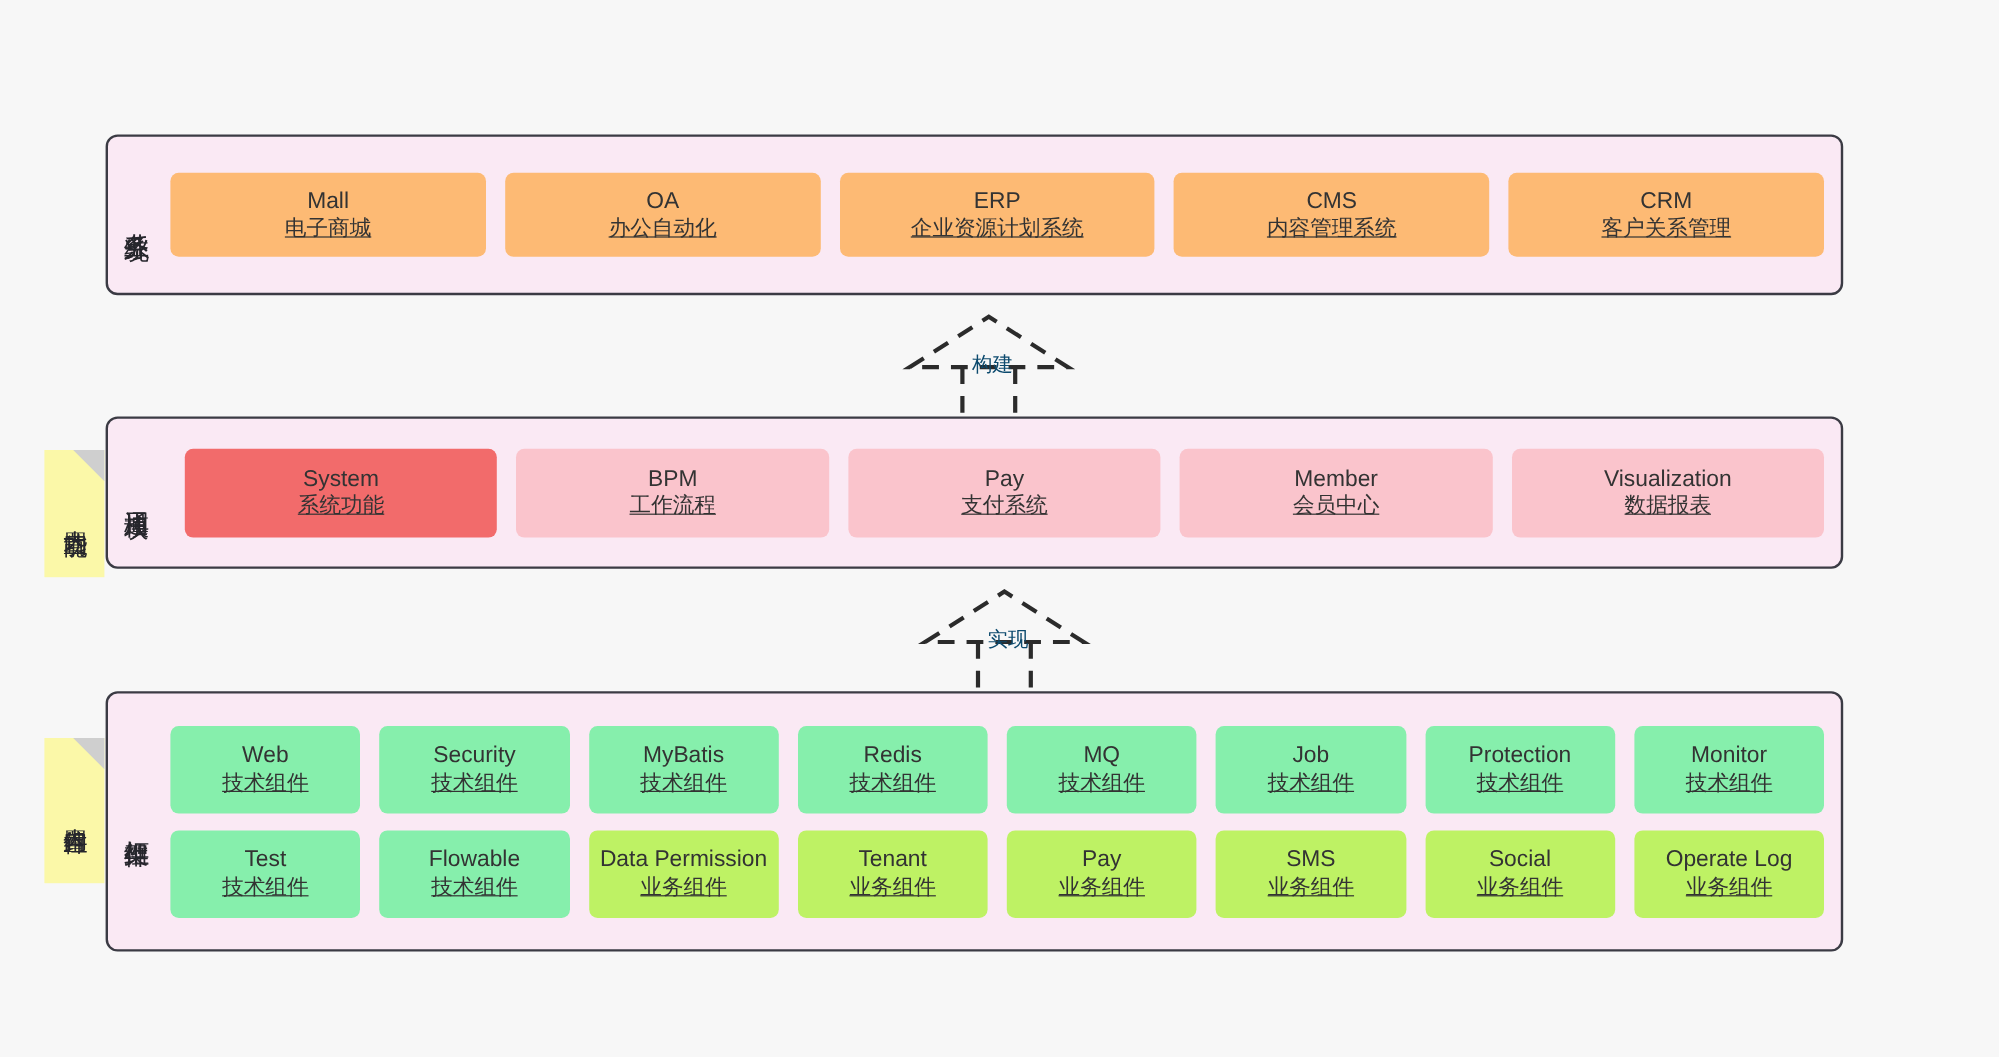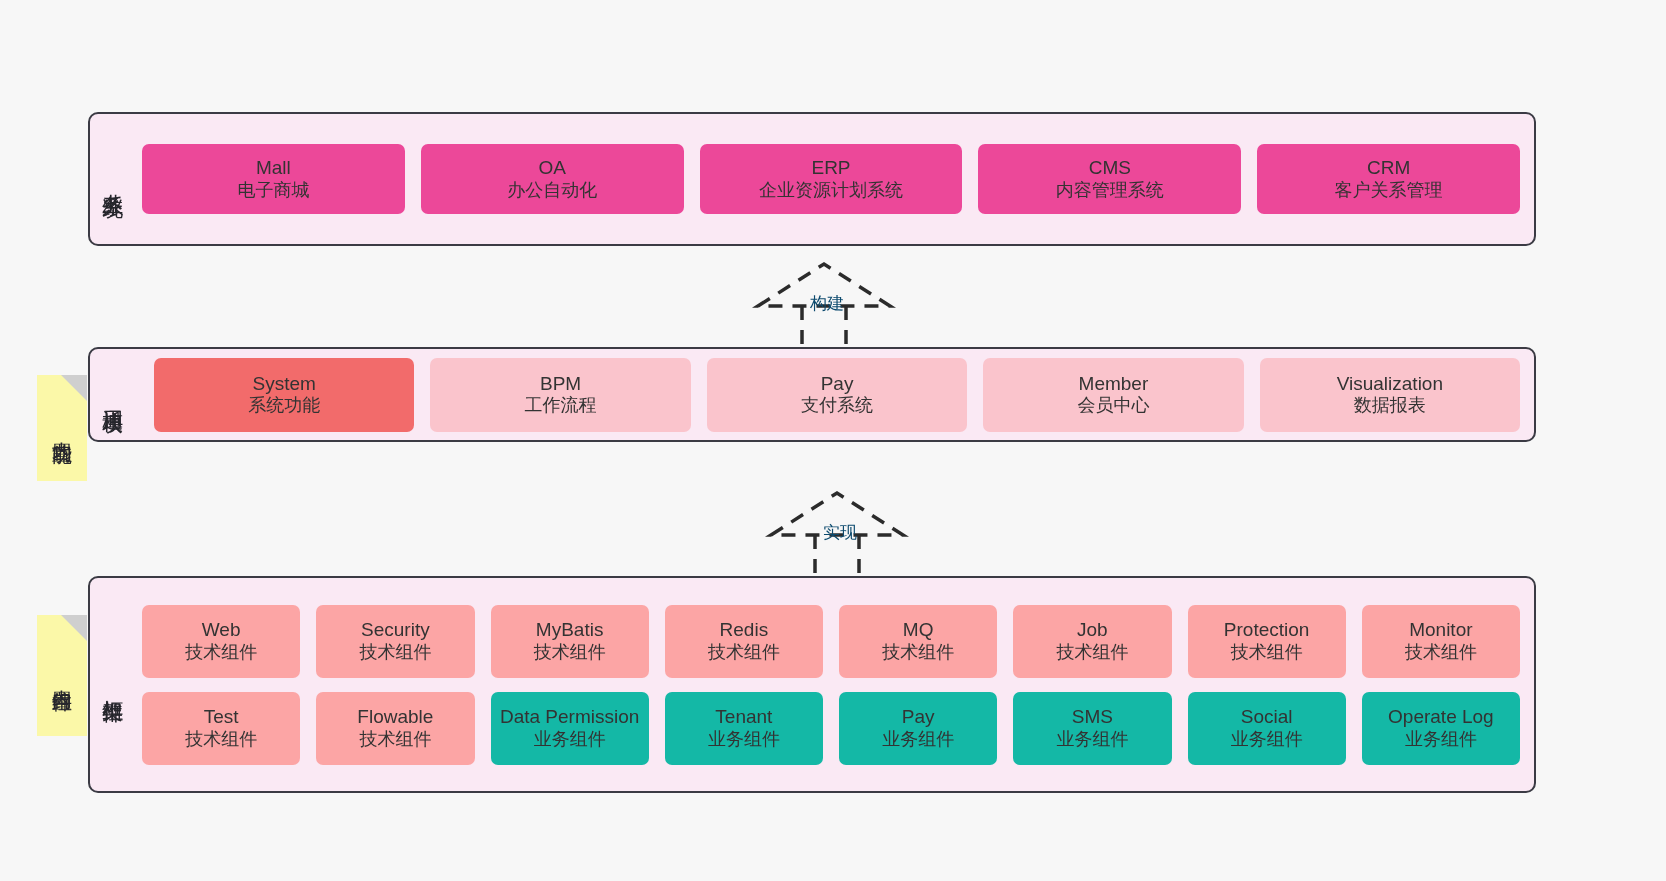--- a/index.html
+++ b/index.html
@@ -71,31 +71,31 @@
     flex-direction: column;
     align-items: center;
     justify-content: center;
     text-align: center;
     line-height: 1.22;
     padding: 4px 6px;
     color: #333333;
     user-select: none;
   }
   .card .t1 { font-size: 19px; }
-  .card .t2 { font-size: 18px; }
-
-  .c-blue       { background: #ec4899; }
+  .card .t2 { font-size: 18px; text-decoration: underline; }
+
+  .c-blue       { background: #fdba74; }
   .c-red        { background: #f26b6b; }
   .c-pink       { background: #fac4cc; }
-  .c-green      { background: #fca5a5; }
-  .c-lightgreen { background: #14b8a6; }
+  .c-green      { background: #86efac; }
+  .c-lightgreen { background: #bef264; }
 
   
   #layer-business { left: 88px;  top: 112px; width: 1448px; height: 134px; }
-  #layer-common   { left: 88px;  top: 347px; width: 1448px; height: 95px; gap: 12px; }
+  #layer-common   { left: 88px;  top: 347px; width: 1448px; height: 127px; gap: 12px; }
   #layer-frame    { left: 88px;  top: 576px; width: 1448px; height: 217px; }
 
   #layer-business .card { height: 70px; }
   #layer-common   .card { height: 74px; }
   #layer-frame    .card { height: 73px; }
 
   
   .note {
     position: absolute;
     box-sizing: border-box;

